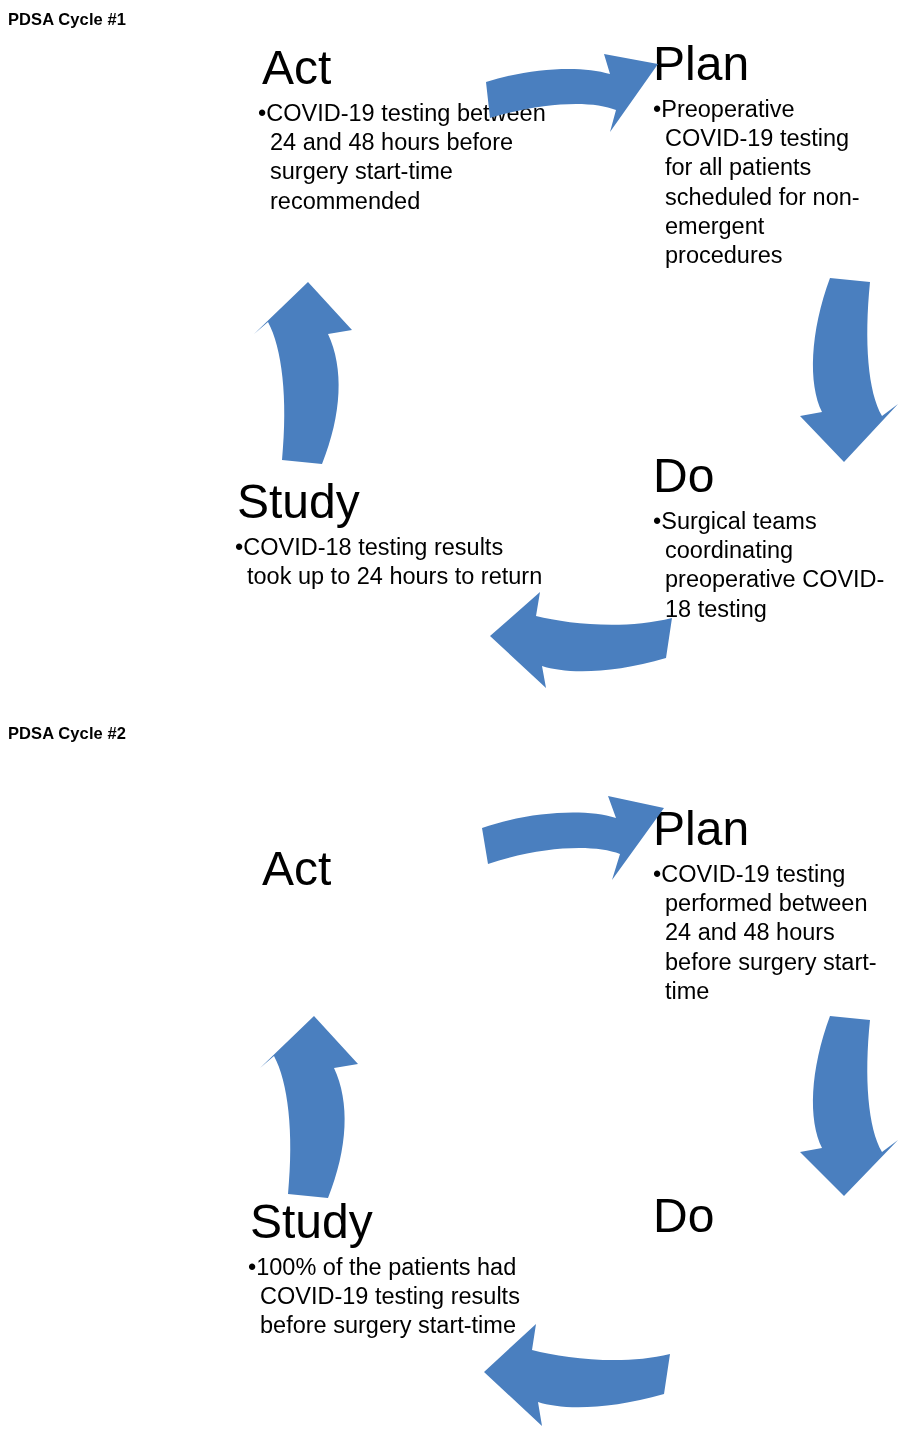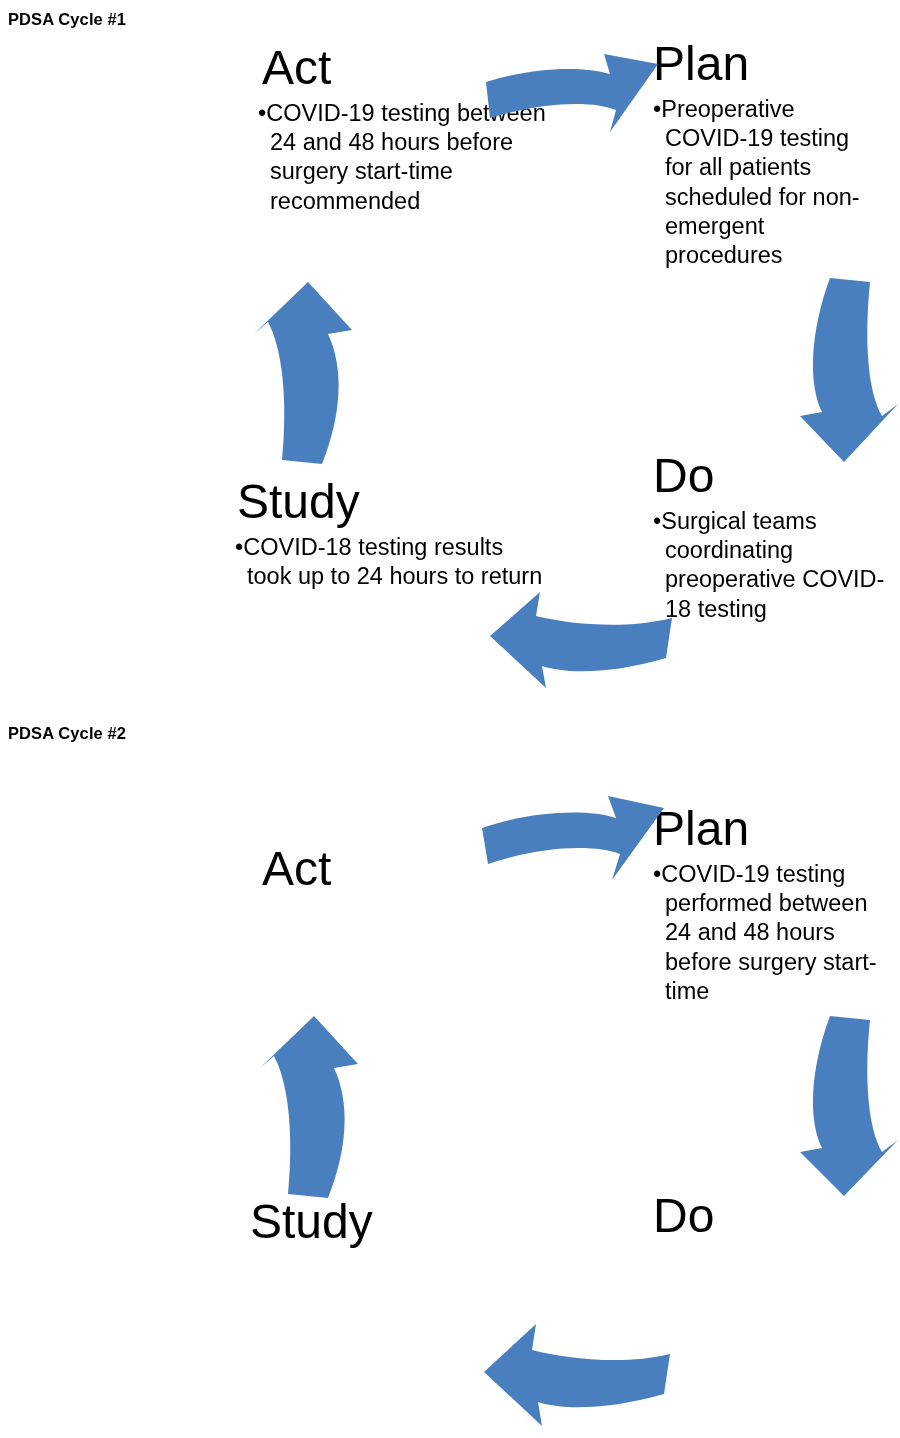--- a/index.html
+++ b/index.html
@@ -139,20 +139,21 @@
   <div class="quad-heading">Plan</div>
   <p class="quad-body">•COVID-19 testing performed between 24 and 48 hours before surgery start-time</p>
 </div>
 
 <div class="quad" id="c2-do">
   <div class="quad-heading">Do</div>
 </div>
 
 <div class="quad" id="c2-study">
   <div class="quad-heading">Study</div>
+  <p class="quad-body">•100% of the patients had COVID-19 testing results before surgery start-time</p>
 </div>
 
 <svg class="arrow" id="c2-arrow-top" viewBox="0 0 190 88">
   <path d="M4 34 L10 70 C64 52 116 50 142 60 L134 86 L186 14 L130 2 L138 24 C106 14 50 18 4 34 Z" fill="#4a7fbf"></path>
 </svg>
 
 <svg class="arrow" id="c2-arrow-right" viewBox="0 0 104 186">
   <path d="M34 2 L74 6 C68 64 72 114 86 138 L102 126 L48 182 L4 138 L26 134 C12 106 14 56 34 2 Z" fill="#4a7fbf"></path>
 </svg>
 

